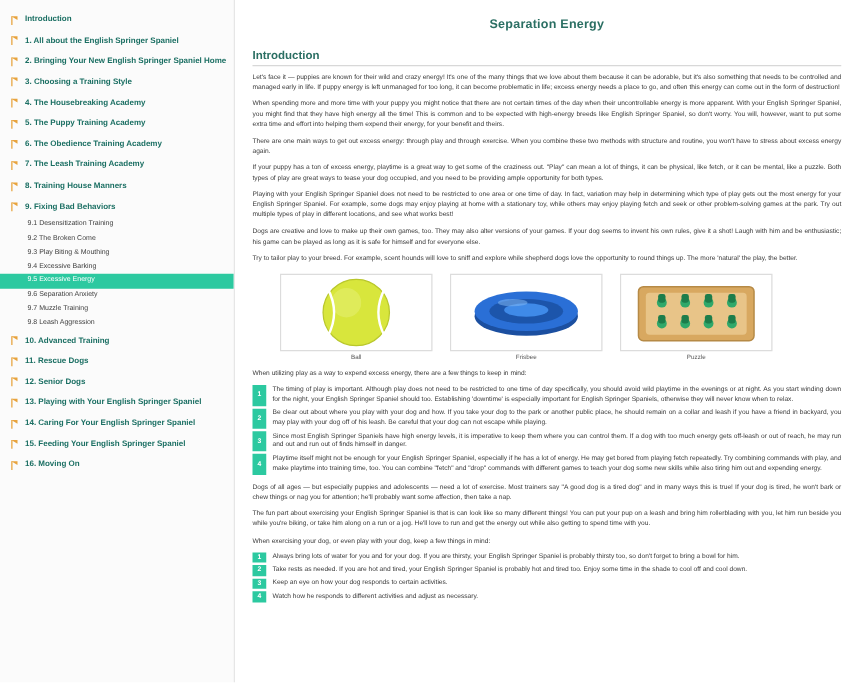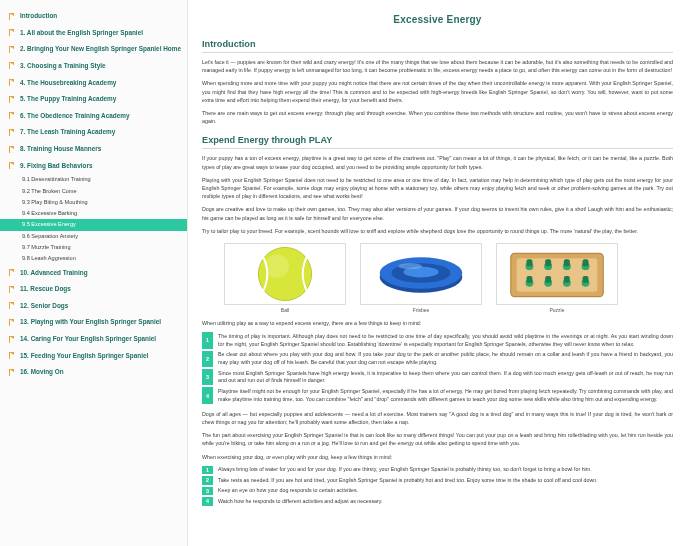--- a/index.html
+++ b/index.html
@@ -235,28 +235,27 @@
         </div>
         <div class="nav-item">
           <span class="flag"></span>
           <span class="label">16. Moving On</span>
         </div>
       </div>
   </div>
 
   <div class="main">
 
-    <div class="doc-title">Excessive Energy</div>
+    <div class="doc-title">Separation Energy</div>
 
     <h2 class="section">Introduction</h2>
     <p class="body">Let's face it — puppies are known for their wild and crazy energy! It's one of the many things that we love about them because it can be adorable, but it's also something that needs to be controlled and managed early in life. If puppy energy is left unmanaged for too long, it can become problematic in life; excess energy needs a place to go, and often this energy can come out in the form of destruction!</p>
     <p class="body">When spending more and more time with your puppy you might notice that there are not certain times of the day when their uncontrollable energy is more apparent. With your English Springer Spaniel, you might find that they have high energy all the time! This is common and to be expected with high-energy breeds like English Springer Spaniel, so don't worry. You will, however, want to put some extra time and effort into helping them expend their energy, for your benefit and theirs.</p>
     <p class="body">There are one main ways to get out excess energy: through play and through exercise. When you combine these two methods with structure and routine, you won't have to stress about excess energy again.</p>
 
-    <h2 class="section">Expend Energy through PLAY</h2>
     <p class="body">If your puppy has a ton of excess energy, playtime is a great way to get some of the craziness out. "Play" can mean a lot of things, it can be physical, like fetch, or it can be mental, like a puzzle. Both types of play are great ways to tease your dog occupied, and you need to be providing ample opportunity for both types.</p>
     <p class="body">Playing with your English Springer Spaniel does not need to be restricted to one area or one time of day. In fact, variation may help in determining which type of play gets out the most energy for your English Springer Spaniel. For example, some dogs may enjoy playing at home with a stationary toy, while others may enjoy playing fetch and seek or other problem-solving games at the park. Try out multiple types of play in different locations, and see what works best!</p>
     <p class="body">Dogs are creative and love to make up their own games, too. They may also alter versions of your games. If your dog seems to invent his own rules, give it a shot! Laugh with him and be enthusiastic; his game can be played as long as it is safe for himself and for everyone else.</p>
     <p class="body">Try to tailor play to your breed. For example, scent hounds will love to sniff and explore while shepherd dogs love the opportunity to round things up. The more 'natural' the play, the better.</p>
 
     <div class="img-row">
 
       <div class="img-cell">
         <div class="img-frame">
           <svg width="122" height="62" viewBox="0 0 122 62">

